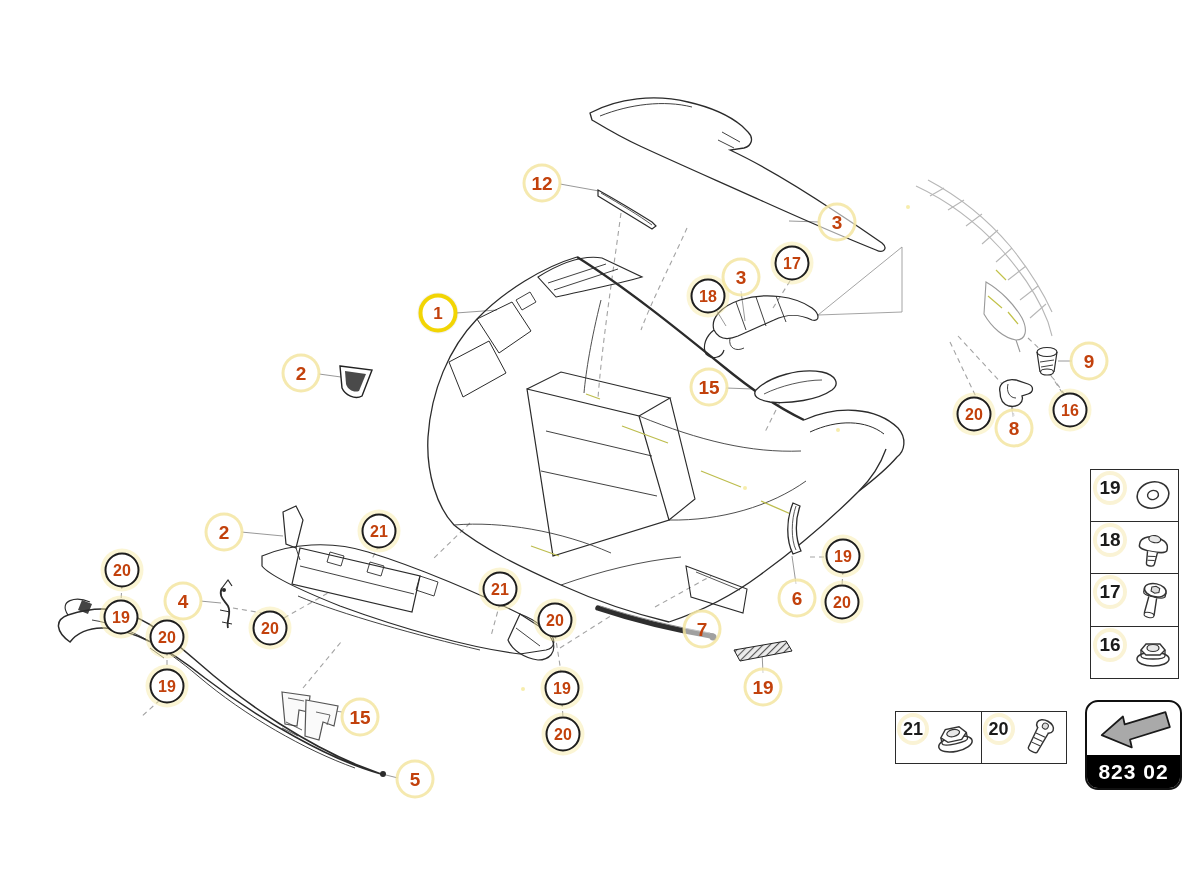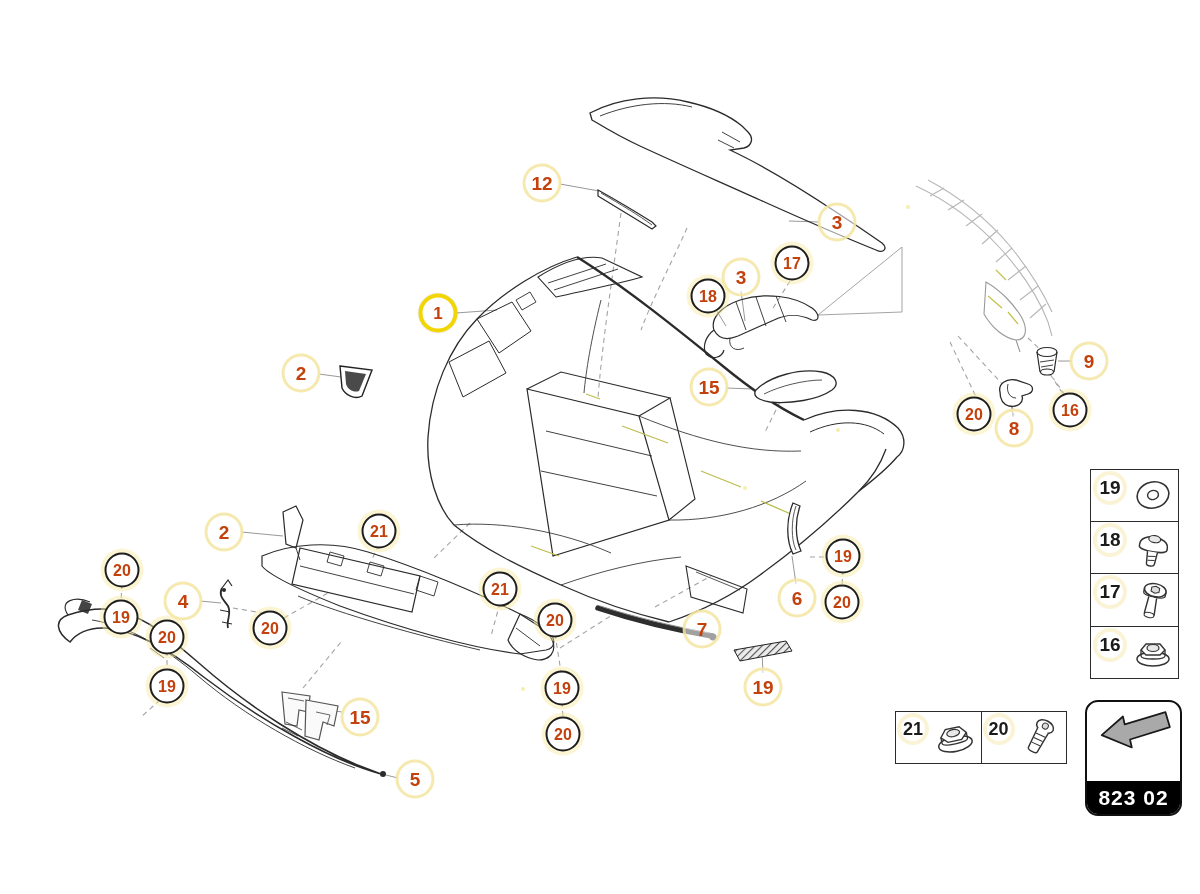--- a/index.html
+++ b/index.html
@@ -43,21 +43,21 @@
   .lic{position:absolute;right:0px;top:4px;}
   .legend-bottom{
     position:absolute;left:895px;top:711px;width:170px;height:51px;
     border:1.6px solid #2b2b2b;background:#fff;display:flex;
   }
   .legend-bottom .bcell{position:relative;width:85px;border-left:1.4px solid #2b2b2b;}
   .legend-bottom .bcell:first-child{border-left:none;}
   .legend-bottom .num{left:5px;top:5px;font-size:18px;width:24px;height:24px;}
   .legend-bottom .lic{right:1px;top:2px;}
   .badge{
-    position:absolute;left:1085px;top:700px;width:97px;height:116px;
+    position:absolute;left:1085px;top:700px;width:97px;height:90px;
     border:2.4px solid #101010;border-radius:13px;overflow:hidden;background:#fff;
     box-sizing:border-box;cursor:pointer;
   }
   .badge-top{height:52px;display:flex;align-items:center;justify-content:center;}
   .badge-band{
     position:absolute;left:0;right:0;bottom:0;height:33px;background:#000;
     display:flex;align-items:center;justify-content:center;
   }
   .badge-band span{color:#fff;font-weight:bold;font-size:21px;letter-spacing:1px;}
 </style>

